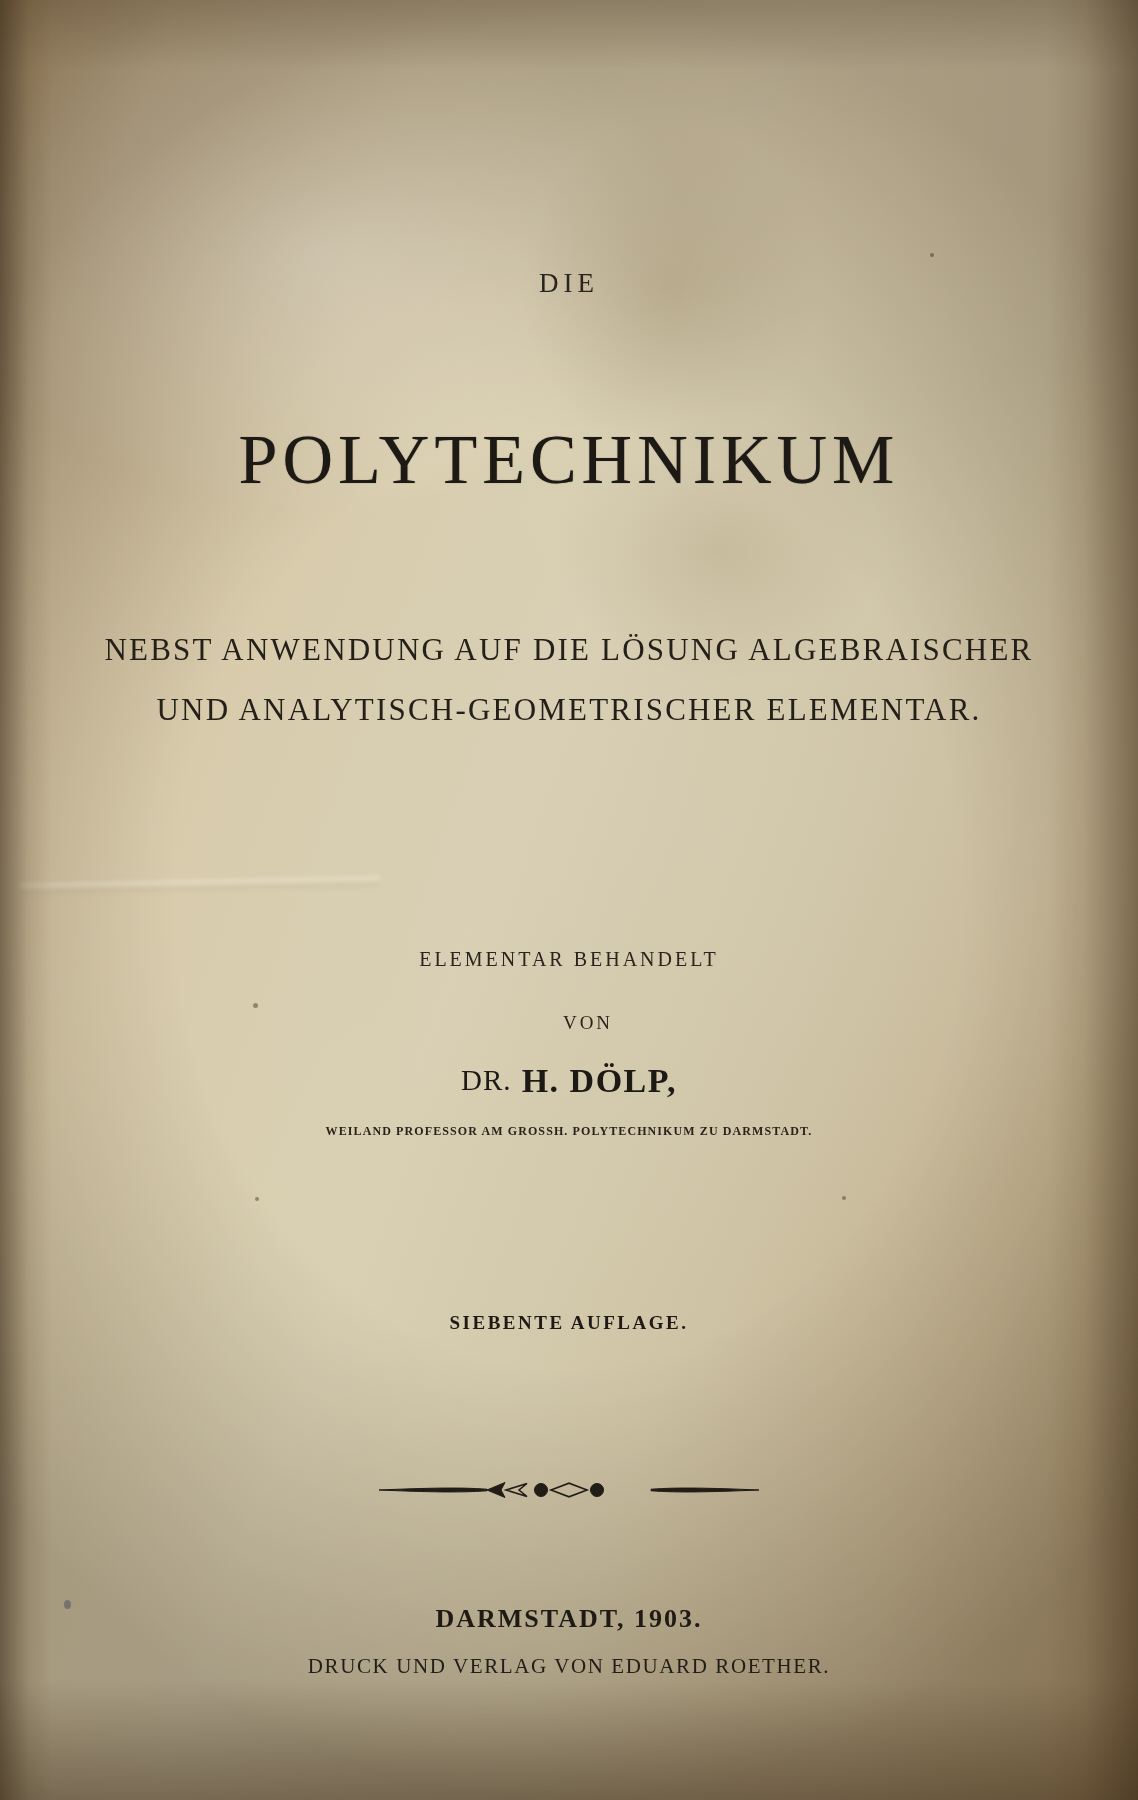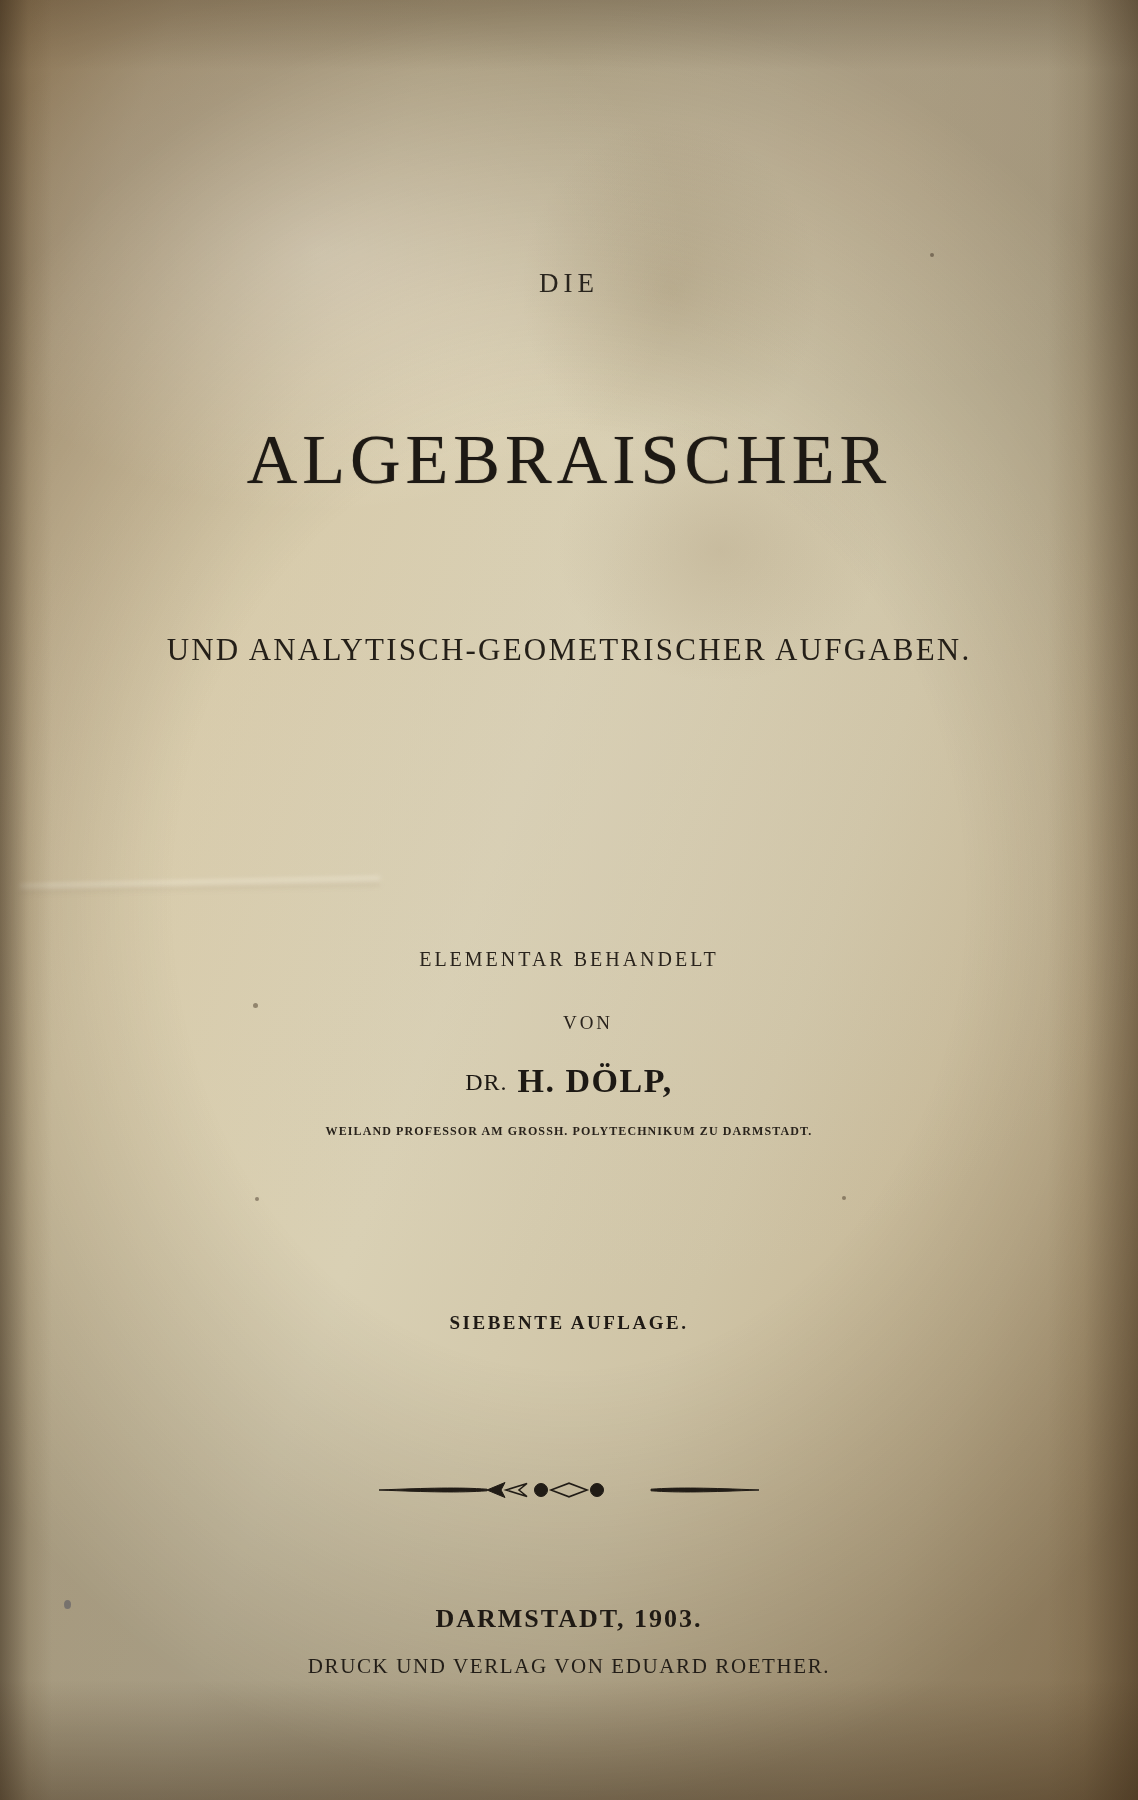--- a/index.html
+++ b/index.html
@@ -133,21 +133,21 @@
   .author {
     position: absolute;
     top: 1062px;
     left: 0; right: 0;
     font-size: 34px;
     letter-spacing: 1.5px;
     color: #1d1914;
     font-weight: 700;
   }
   .author .dr {
-    font-size: 24px;
+    font-size: 29px;
     font-weight: 400;
     letter-spacing: 1px;
     vertical-align: 2px;
     margin-right: 10px;
   }
   .affiliation {
     position: absolute;
     top: 1124px;
     left: 0; right: 0;
     font-size: 12px;
@@ -205,24 +205,25 @@
   <div class="speck" style="left:253px; top:1003px; width:5px; height:5px;"></div>
   <div class="speck" style="left:255px; top:1197px; width:4px; height:4px;"></div>
   <div class="speck" style="left:930px; top:253px; width:4px; height:4px;"></div>
   <div class="speck" style="left:842px; top:1196px; width:4px; height:4px;"></div>
   <div class="speck" style="left:64px; top:1600px; width:7px; height:9px; background:rgba(80,86,120,0.45);"></div>
 
   <div class="content">
 
     <div class="die">DIE</div>
 
-    <div class="maintitle">ALGEBRAISCHER</div>
+    <div class="maintitle">POLYTECHNIKUM</div>
 
     <div class="subtitle">
-      <div>UND ANALYTISCH-GEOMETRISCHER AUFGABEN.</div>
+      <div>NEBST ANWENDUNG AUF DIE LÖSUNG ALGEBRAISCHER</div>
+      <div>UND ANALYTISCH-GEOMETRISCHER ELEMENTAR.</div>
     </div>
 
     <div class="elementar">ELEMENTAR BEHANDELT</div>
     <div class="von">VON</div>
 
     <div class="author">
       <span class="dr">DR.</span><span>H. DÖLP,</span>
     </div>
 
     <div class="affiliation">WEILAND PROFESSOR AM GROSSH. POLYTECHNIKUM ZU DARMSTADT.</div>

